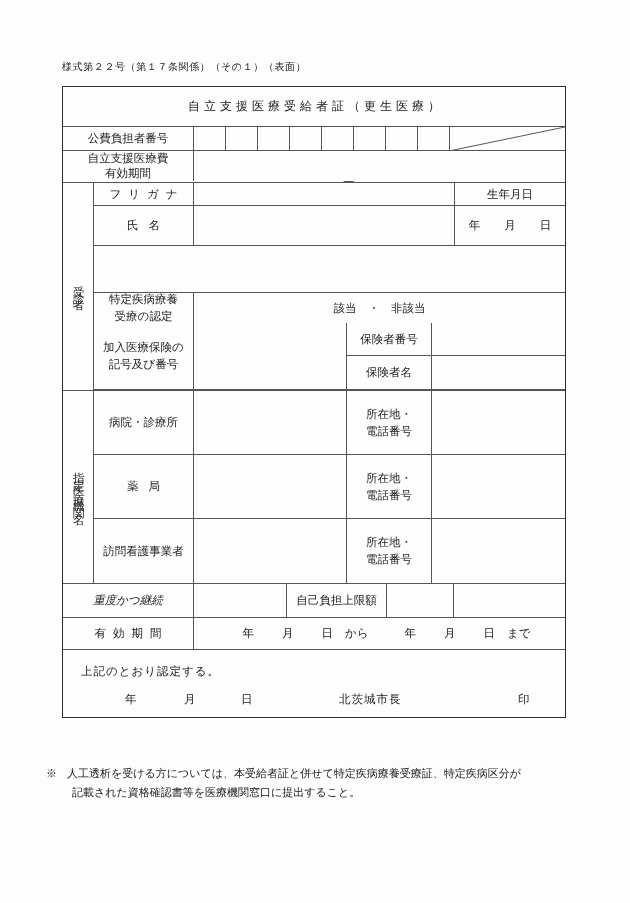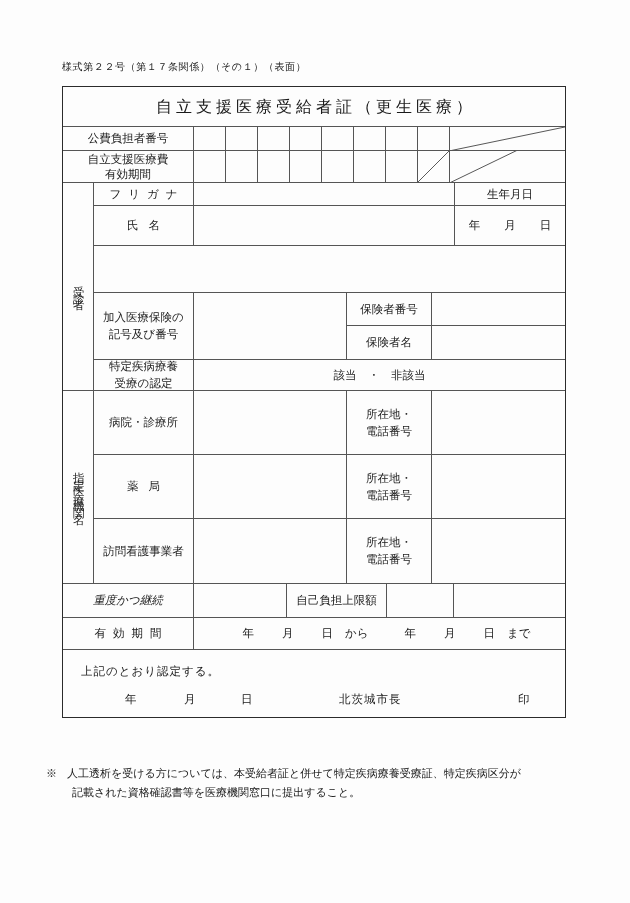--- a/index.html
+++ b/index.html
@@ -57,21 +57,21 @@
     position: relative;
     overflow: hidden;
   }
   .bb { border-bottom: 1px solid #555; }
   .br { border-right: 1px solid #555; }
 
   
   .title-row { height: 40px; }
   .title-cell {
     width: 100%;
-    font-size: 16px;
+    font-size: 12px;
     letter-spacing: 2.2px;
   }
 
   
   .num-label { width: 131px; }
   .num-label .stack { line-height: 1.3; }
   .numcell { width: 32px; }
   .tail { flex: 1; }
 
   .diag-wrap { position: relative; }
@@ -141,21 +141,21 @@
       <div class="cell numcell br"></div>
       <div class="cell numcell br"></div>
       <div class="cell numcell br"></div>
       <div class="cell tail diag-wrap">
         <svg class="diag" viewBox="0 0 116 24" preserveAspectRatio="none">
           <line x1="0" y1="24" x2="116" y2="0"></line>
         </svg>
       </div>
     </div>
 
-    <div class="row bb" style="height:32px;">
+    <div class="row bb" style="height:32px;flex-direction:column;">
       <div class="cell num-label br">
         <div class="stack">
           <div>自立支援医療費</div>
           <div>有効期間</div>
         </div>
       </div>
       <div class="cell numcell br"></div>
       <div class="cell numcell br"></div>
       <div class="cell numcell br"></div>
       <div class="cell numcell br"></div>
@@ -200,48 +200,48 @@
               <span class="d-seg" style="padding:0 12px;">月</span>
               <span class="d-seg" style="padding:0 0 0 12px;">日</span>
             </span>
           </div>
         </div>
 
         <div class="row bb" style="height:47px;">
           <div class="cell" style="flex:1;"></div>
         </div>
 
+        <div class="row" style="height:30px;">
+          <div class="cell sub-label br">
+            <div>
+              <div>特定疾病療養</div>
+              <div>受療の認定</div>
+            </div>
+          </div>
+          <div class="cell" style="flex:1;">該当　・　非該当</div>
+        </div>
+
         <div class="row bb">
           <div class="cell sub-label br">
             <div>
               <div>加入医療保険の</div>
               <div>記号及び番号</div>
             </div>
           </div>
           <div class="cell br" style="flex:1;height:66px;"></div>
           <div style="width:218px;">
             <div class="row bb" style="height:33px;">
               <div class="cell ins-label br">保険者番号</div>
               <div class="cell" style="flex:1;"></div>
             </div>
             <div class="row" style="height:33px;">
               <div class="cell ins-label br">保険者名</div>
               <div class="cell" style="flex:1;"></div>
             </div>
           </div>
-        </div>
-
-        <div class="row" style="height:30px;">
-          <div class="cell sub-label br">
-            <div>
-              <div>特定疾病療養</div>
-              <div>受療の認定</div>
-            </div>
-          </div>
-          <div class="cell" style="flex:1;">該当　・　非該当</div>
         </div>
       </div>
     </div>
 
     <div class="row bb">
       <div class="cell vlabel br">
         <span class="vtext">指定医療機関名</span>
       </div>
 
       <div style="flex:1;">

